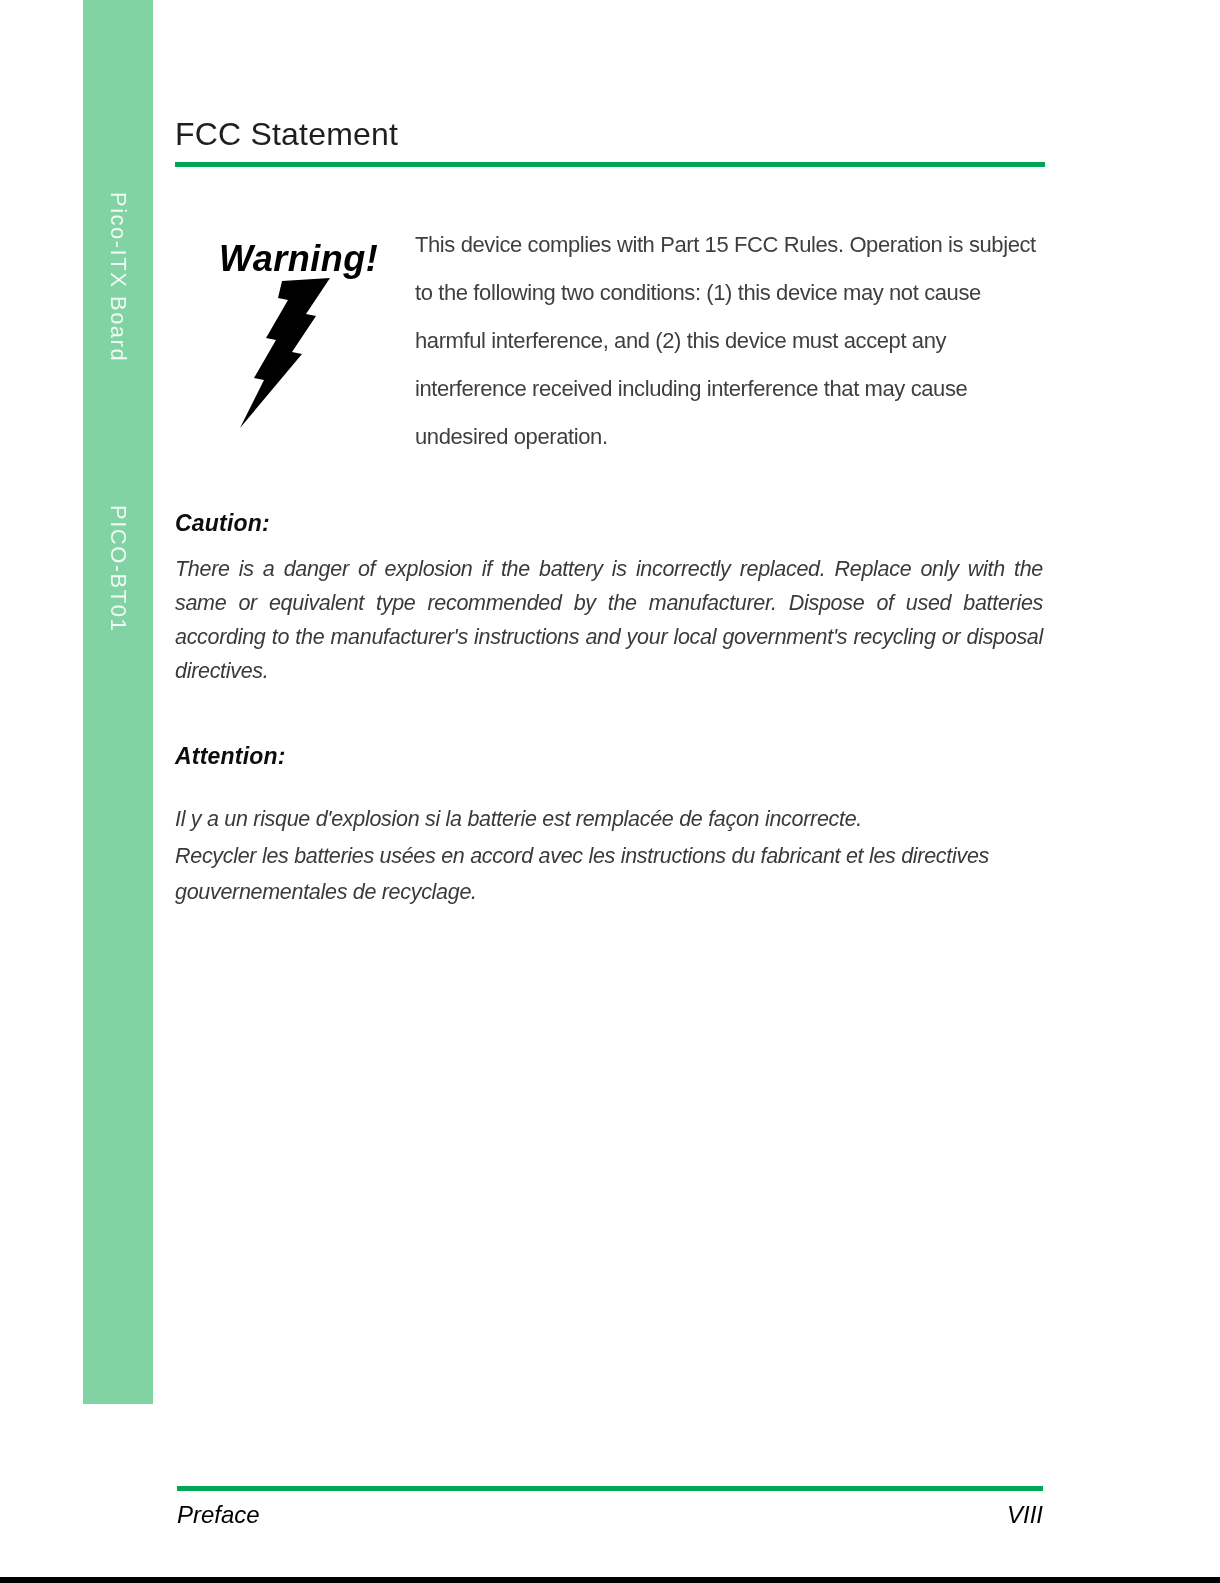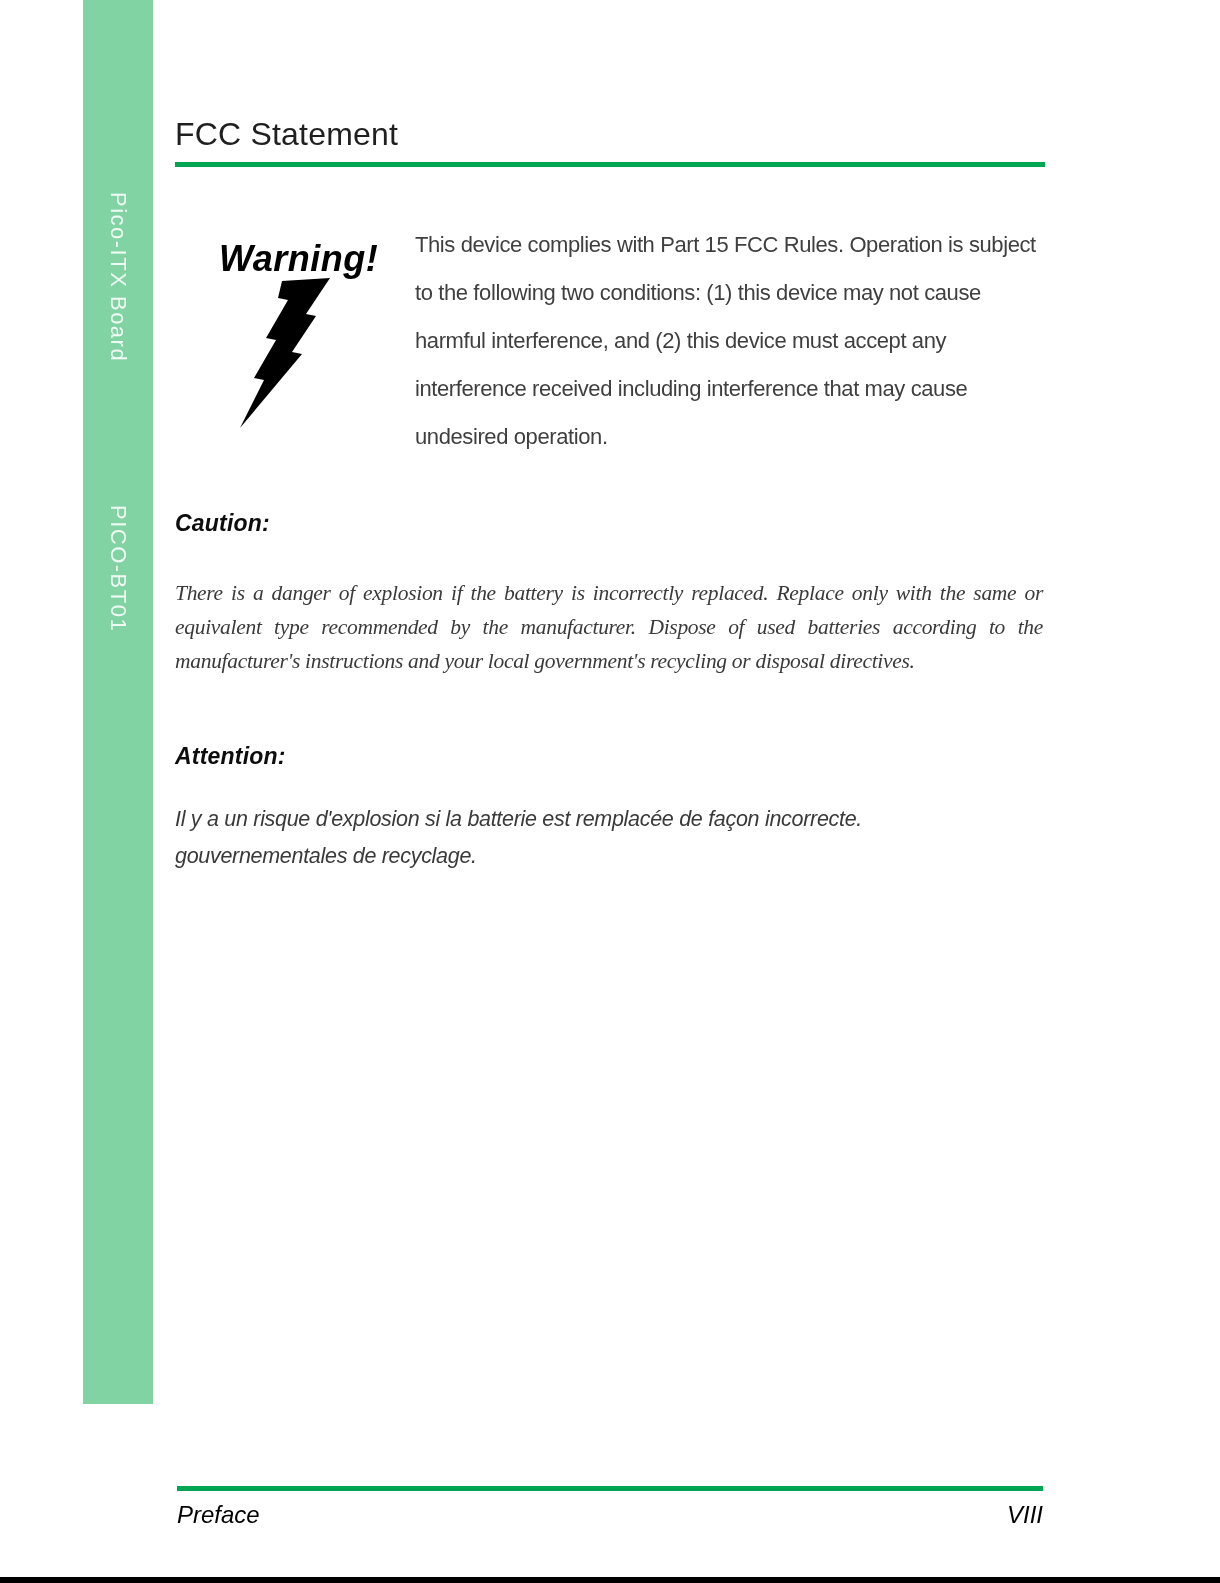--- a/index.html
+++ b/index.html
@@ -93,24 +93,23 @@
     position: absolute;
     left: 175px;
     width: 868px;
     font-size: 21.5px;
     font-weight: 300;
     font-style: italic;
     letter-spacing: -0.3px;
     color: #3a3a3a;
   }
   .em-body.caution {
-    top: 576px;
+    top: 552px;
     line-height: 34px;
     text-align: justify;
-    font-family: Liberation Serif, serif;
   }
   .em-body.attention {
     top: 801px;
     line-height: 36.5px;
   }
   .em-body.attention .line { white-space: nowrap; }
 
   
   .footer-rule {
     position: absolute;
@@ -157,20 +156,21 @@
     </svg>
     <p class="fcc-text">This device complies with Part 15 FCC Rules. Operation is subject to the following two conditions: (1) this device may not cause harmful interference, and (2) this device must accept any interference received including interference that may cause undesired operation.</p>
   </section>
 
   <h2 class="em-head caution">Caution:</h2>
   <p class="em-body caution">There is a danger of explosion if the battery is incorrectly replaced. Replace only with the same or equivalent type recommended by the manufacturer. Dispose of used batteries according to the manufacturer's instructions and your local government's recycling or disposal directives.</p>
 
   <h2 class="em-head attention">Attention:</h2>
   <div class="em-body attention">
     <div class="line">Il y a un risque d'explosion si la batterie est remplacée de façon incorrecte.</div>
+    <div class="line">Recycler les batteries usées en accord avec les instructions du fabricant et les directives</div>
     <div class="line">gouvernementales de recyclage.</div>
   </div>
 
   <footer>
     <div class="footer-rule"></div>
     <div class="footer-row">
       <span>Preface</span>
       <span>VIII</span>
     </div>
   </footer>

